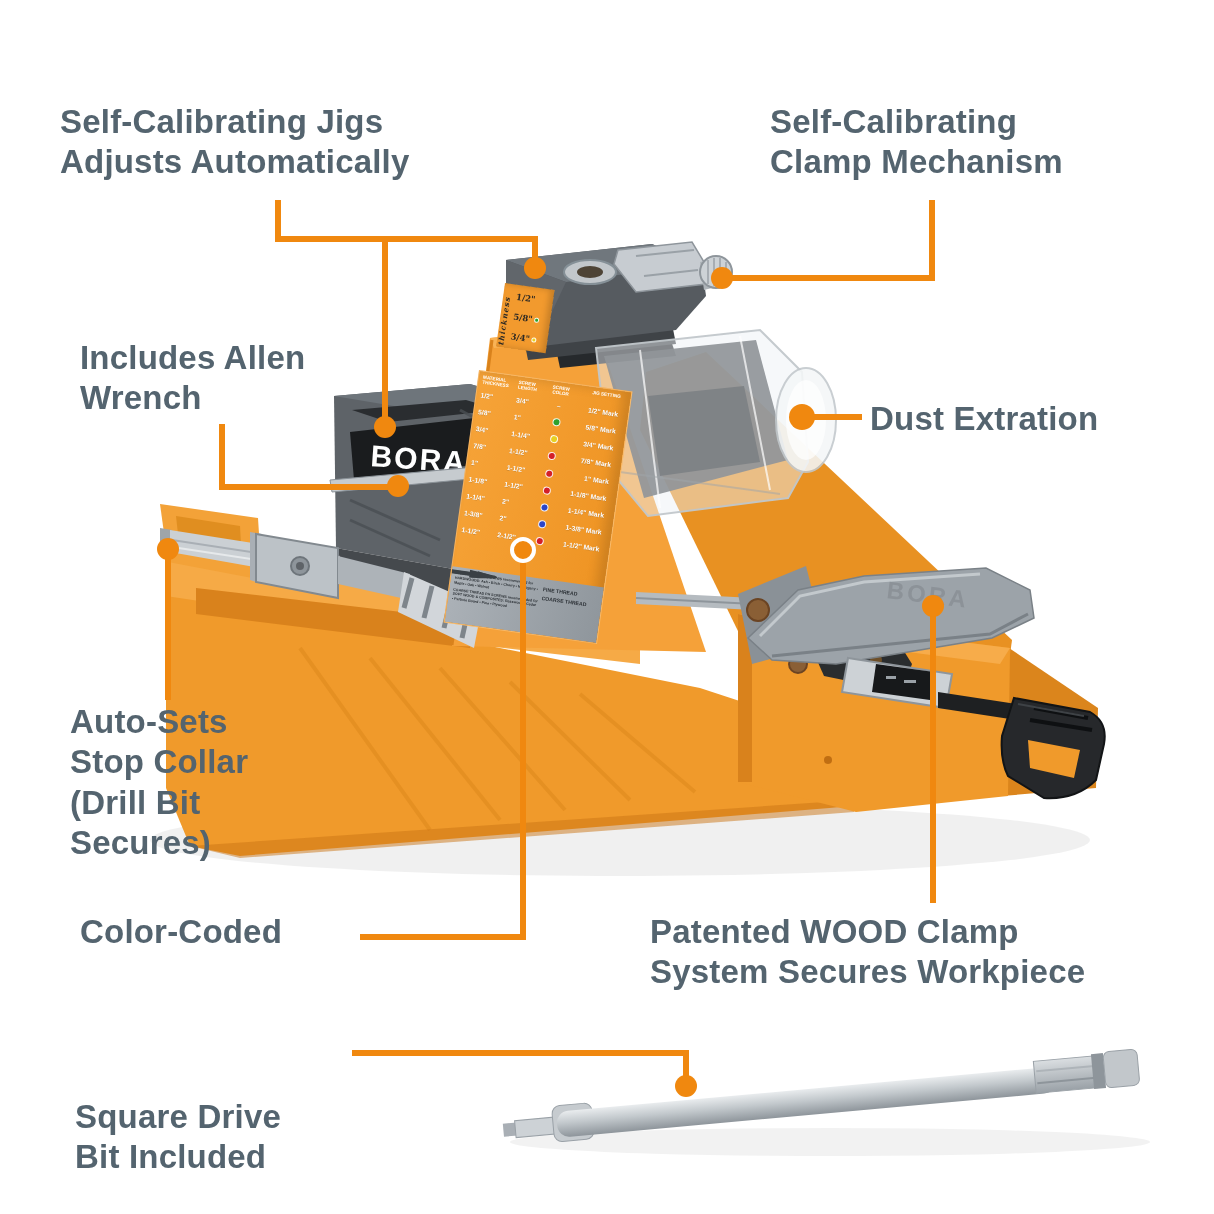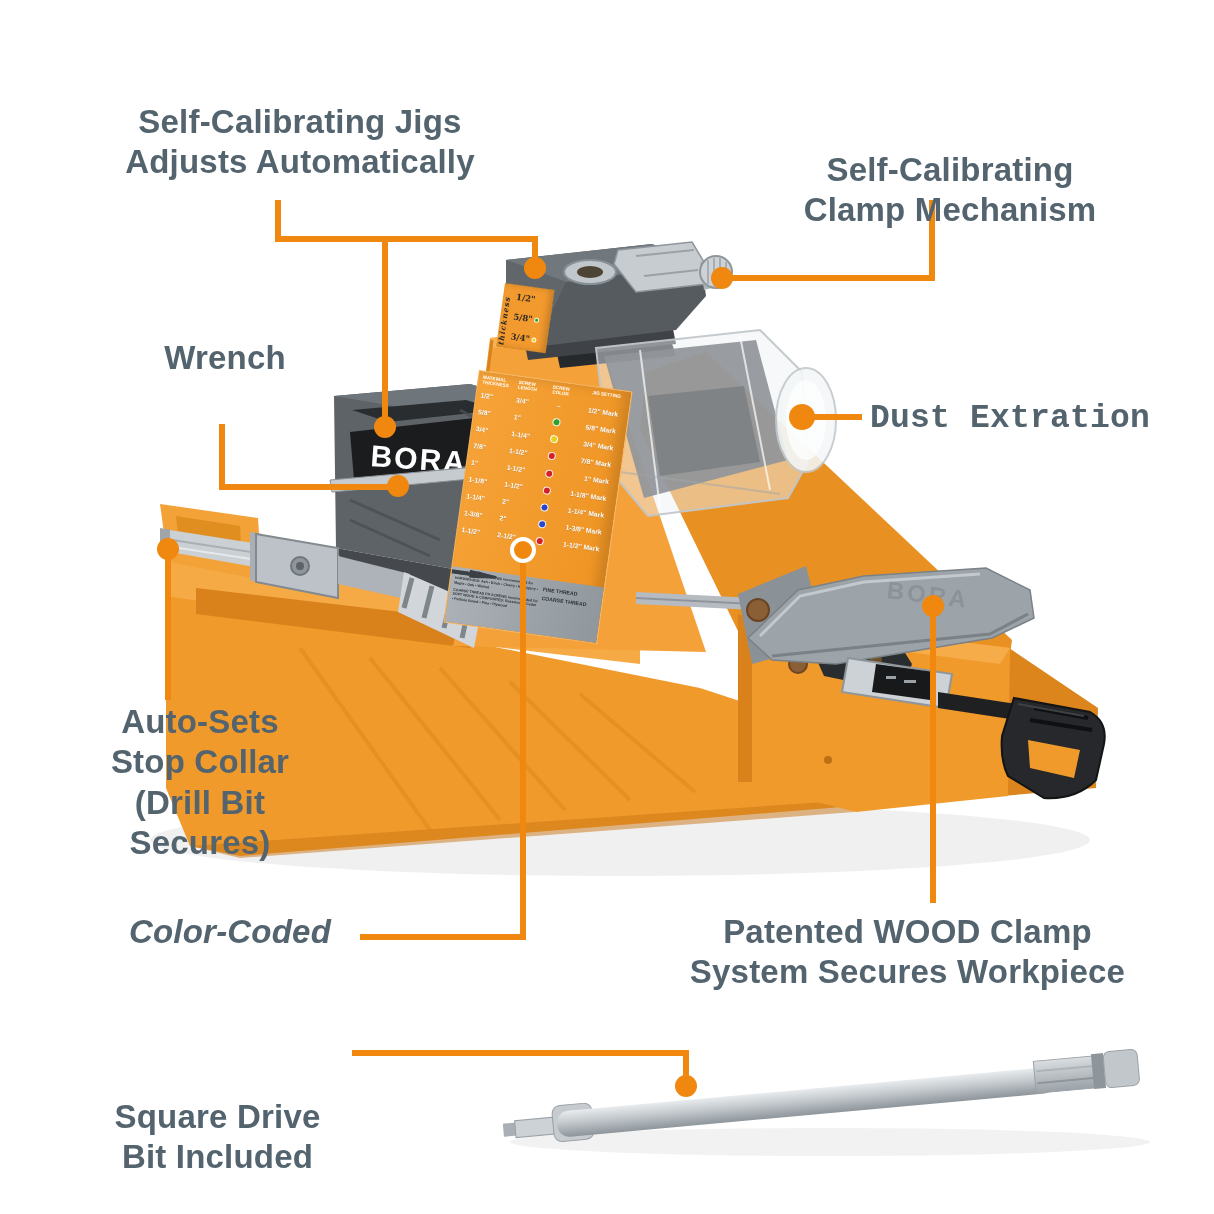--- a/index.html
+++ b/index.html
@@ -2,21 +2,21 @@
 <html><head>
 <meta charset="utf-8">
 <style>
   html,body{margin:0;padding:0;}
   body{width:1214px;height:1214px;position:relative;background:#fff;overflow:hidden;
        font-family:"Liberation Sans",sans-serif;}
   svg{position:absolute;left:0;top:0;}
   #connector-layer{pointer-events:none;}
 
   .lbl{position:absolute;color:#54646F;font:700 33px/1.22 "Liberation Sans",sans-serif;
-       text-align:center;letter-spacing:.2px;white-space:nowrap;}
+       letter-spacing:.2px;white-space:nowrap;}
   .lbl div{white-space:nowrap;}
   .lbl-left{text-align:left;}
 
   
   #sticker{position:absolute;left:479px;top:370px;width:153px;height:253px;
     transform:rotate(8deg);transform-origin:0 0;
     background:linear-gradient(100deg,#F6A338,#EE9322);
     border:1px solid rgba(255,255,255,.28);
     box-shadow:inset -8px 0 12px rgba(0,0,0,.14);
     color:#fff;overflow:hidden;}
@@ -336,41 +336,42 @@
     <circle cx="933" cy="606" r="11"></circle>
     <circle cx="686" cy="1086" r="11"></circle>
   </g>
 </svg>
 
 <div class="lbl" style="left:60px;top:102px;width:480px;">
   <div>Self-Calibrating Jigs</div>
   <div>Adjusts Automatically</div>
 </div>
 
-<div class="lbl" style="left:770px;top:102px;width:360px;margin-top:48px;">
+<div class="lbl" style="left:770px;top:102px;width:360px;">
   <div>Self-Calibrating</div>
   <div>Clamp Mechanism</div>
 </div>
 
 <div class="lbl" style="left:80px;top:338px;width:290px;">
+  <div>Includes Allen</div>
   <div>Wrench</div>
 </div>
 
-<div class="lbl lbl-left" style="left:870px;top:399px;width:300px;font-family:Liberation Mono, monospace;">
+<div class="lbl lbl-left" style="left:870px;top:399px;width:300px;">
   <div>Dust Extration</div>
 </div>
 
 <div class="lbl" style="left:70px;top:702px;width:260px;">
   <div>Auto-Sets</div>
   <div>Stop Collar</div>
   <div>(Drill Bit</div>
   <div>Secures)</div>
 </div>
 
-<div class="lbl" style="left:80px;top:912px;width:300px;font-style:italic;">
+<div class="lbl" style="left:80px;top:912px;width:300px;">
   <div>Color-Coded</div>
 </div>
 
 <div class="lbl" style="left:650px;top:912px;width:515px;">
   <div>Patented WOOD Clamp</div>
   <div>System Secures Workpiece</div>
 </div>
 
 <div class="lbl" style="left:75px;top:1097px;width:285px;">
   <div>Square Drive</div>

